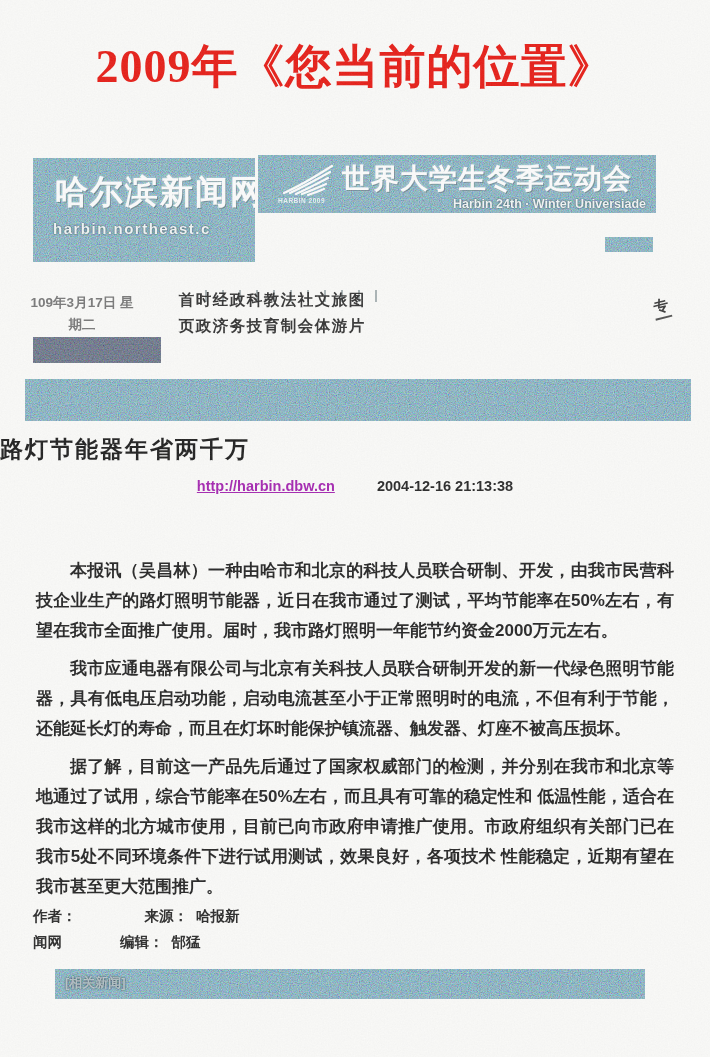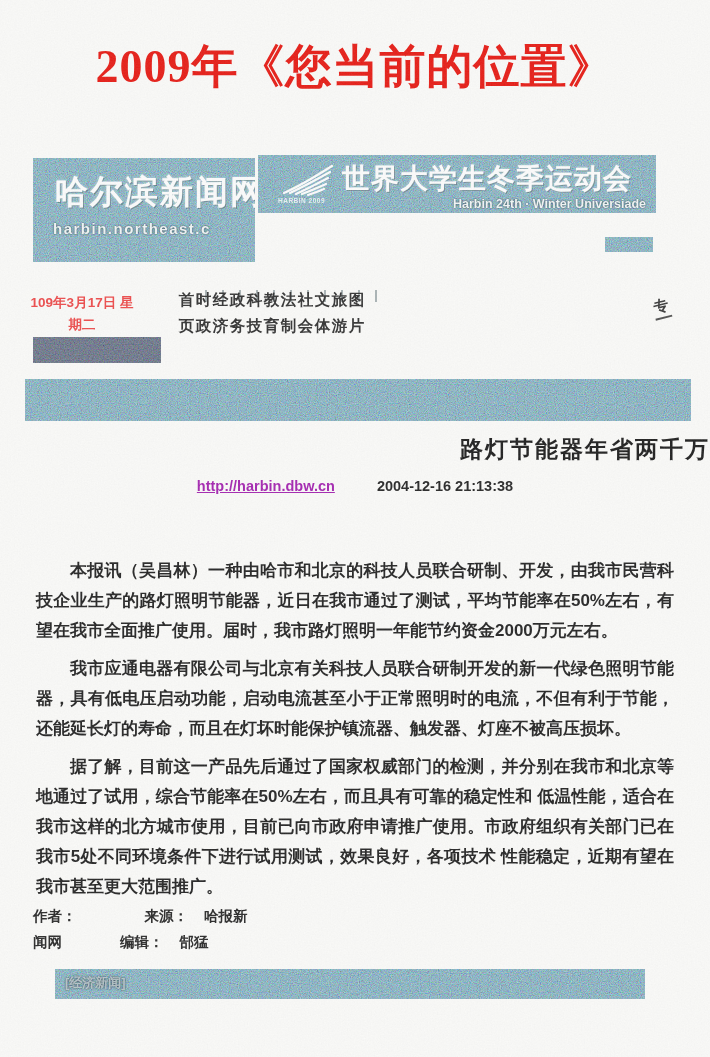--- a/index.html
+++ b/index.html
@@ -45,21 +45,21 @@
   }
   .wing-logo{position:absolute;left:22px;top:6px;}
   .logo-caption{
     position:absolute;left:20px;top:42px;white-space:nowrap;
     font-size:6.5px;font-weight:bold;letter-spacing:.5px;color:#e8f2f4;
   }
   .scan-smudge{left:605px;top:237px;width:48px;height:15px;}
   
   .nav-date{
     position:absolute;left:26px;top:292px;width:112px;
-    text-align:center;font-size:13.5px;font-weight:bold;line-height:22px;color:#ef4444;
+    text-align:center;font-size:13.5px;font-weight:bold;line-height:22px;color:#737373;
   }
   .redacted-bar{left:33px;top:337px;width:128px;height:26px;}
   .nav-bar{
     position:absolute;left:178px;top:287px;width:408px;height:54px;
     display:flex;
   }
   .nav-item{
     position:relative;width:17px;
     font-size:15.5px;font-weight:bold;line-height:26px;color:#2b2b2b;
     word-break:break-all;text-align:center;
@@ -76,21 +76,21 @@
   }
   
   .breadcrumb-bar{left:25px;top:379px;width:666px;height:42px;}
   .breadcrumb-text{
     position:absolute;left:8px;top:4px;white-space:nowrap;
     font-size:15px;font-weight:bold;color:rgba(232,238,238,.88);
     text-shadow:0 0 2px rgba(5,25,35,.95),1px 1px 0 rgba(0,0,0,.5);
   }
   
   .article-title{
-    position:absolute;left:0;top:434px;width:710px;text-align:right;
+    position:absolute;left:0;top:434px;width:710px;text-align:left;
     font-size:23px;font-weight:bold;color:#151515;letter-spacing:2px;
   }
   .article-meta{
     position:absolute;left:0;top:478px;width:710px;text-align:center;
     font-size:14.5px;font-weight:bold;color:#1d1d1d;
   }
   .article-url{text-decoration:underline;margin-right:38px;color:#a21caf;}
   .article-body{
     position:absolute;left:36px;top:556px;width:638px;
     font-size:17px;font-weight:bold;line-height:30px;color:#1b1b1b;
@@ -98,21 +98,21 @@
   }
   .article-body p{margin:0 0 8px 0;text-indent:2em;}
   
   .article-footer{
     position:absolute;left:33px;top:903px;width:380px;
     font-size:14.5px;font-weight:bold;line-height:26px;color:#212121;
   }
   .footer-row{white-space:nowrap;}
   .fo-source{margin-left:68px;}
   .fo-editor{margin-left:58px;}
-  .lbl-gap{margin-right:16px;}
+  .lbl-gap{margin-right:8px;}
   
   .related-bar{left:55px;top:969px;width:590px;height:30px;}
   .related-text{
     position:absolute;left:10px;top:5px;white-space:nowrap;
     font-size:13px;font-weight:bold;color:rgba(225,233,235,.72);
     text-shadow:0 0 2px rgba(5,25,35,.9);
   }
   
   .page-grain{position:absolute;left:0;top:0;width:710px;height:1057px;
     opacity:.22;pointer-events:none;z-index:5;}
@@ -224,20 +224,20 @@
     </div>
     <div class="footer-row">
       <span>闻网</span><span class="fo-editor"><span class="lbl-gap">编辑：</span><span>郜猛</span></span>
     </div>
   </div>
 
   <div class="scan-bar related-bar">
     <svg class="noise" preserveAspectRatio="none">
         <rect width="100%" height="100%" filter="url(#gteal)"></rect>
       </svg>
-    <div class="related-text bar-content">[经济新闻]</div>
+    <div class="related-text bar-content">[相关新闻]</div>
   </div>
 
   <svg class="page-grain" preserveAspectRatio="none">
       <rect width="100%" height="100%" filter="url(#glight)"></rect>
     </svg>
 
 </div>
 
 </body></html>

